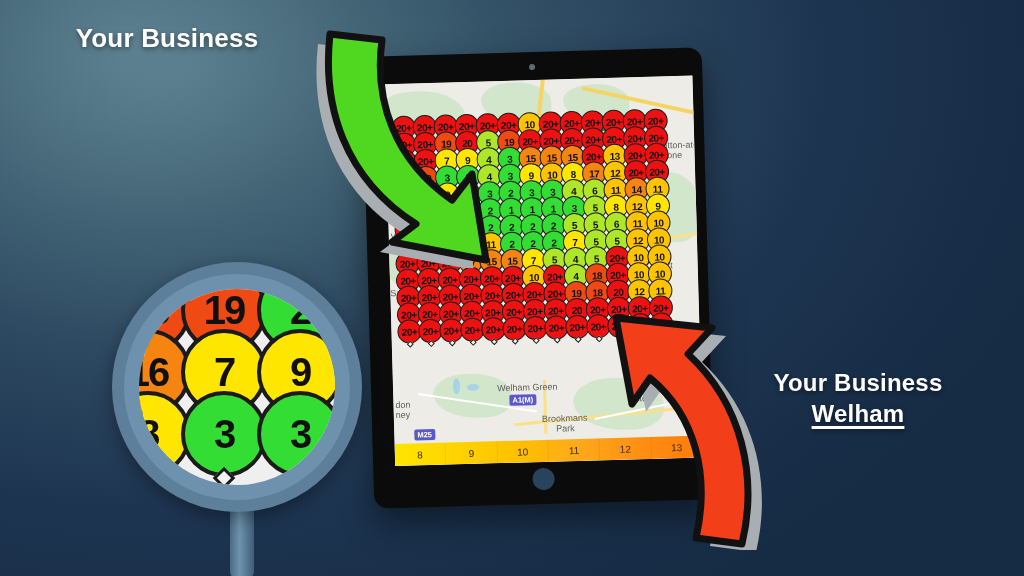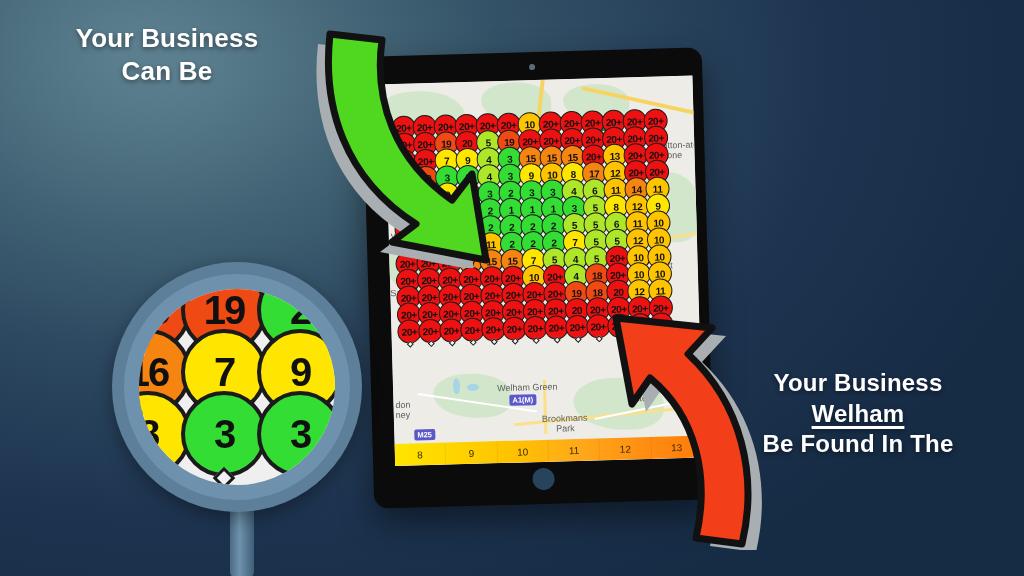--- a/index.html
+++ b/index.html
@@ -121,27 +121,25 @@
   #green-arrow{ left:296px; top:28px; width:250px; height:240px; }
   #red-arrow{ left:592px; top:300px; width:200px; height:250px; }
 </style>
 </head>
 <body>
 
 <div class="bg-sheen"></div>
 
 <div class="copy" id="copy-left">
   <span class="ln">Your Business</span>
-  <span class="ln">Can Be</span>
 </div>
 
 <div class="copy" id="copy-right">
   <span class="ln">Your Business</span>
   <span class="ln u">Welham</span>
-  <span class="ln">Be Found In The</span>
 </div>
 
 <div id="tablet">
   <div class="tab-body"></div>
   <div class="tab-cam"></div>
   <div class="tab-home"></div>
 
   <div class="tab-screen">
     <div class="map" id="map-canvas">
 

